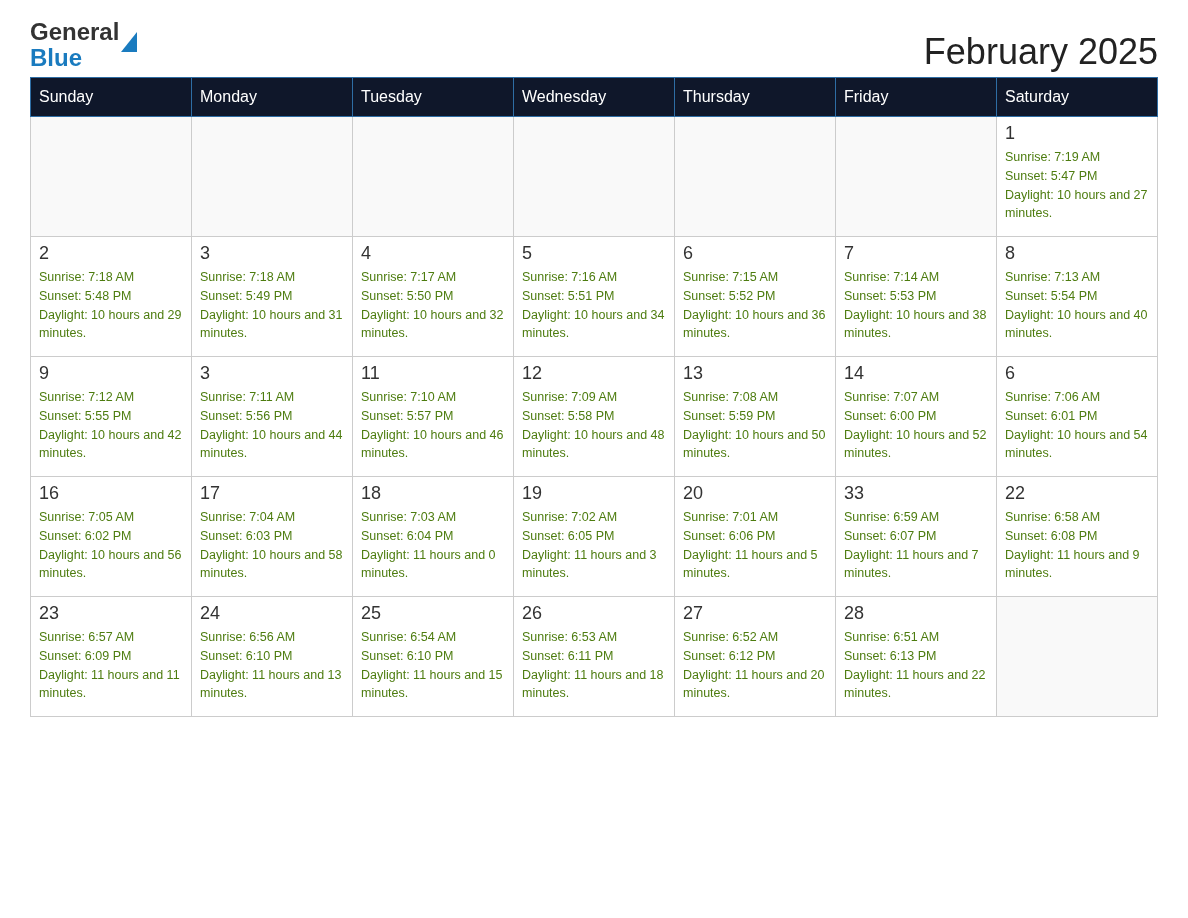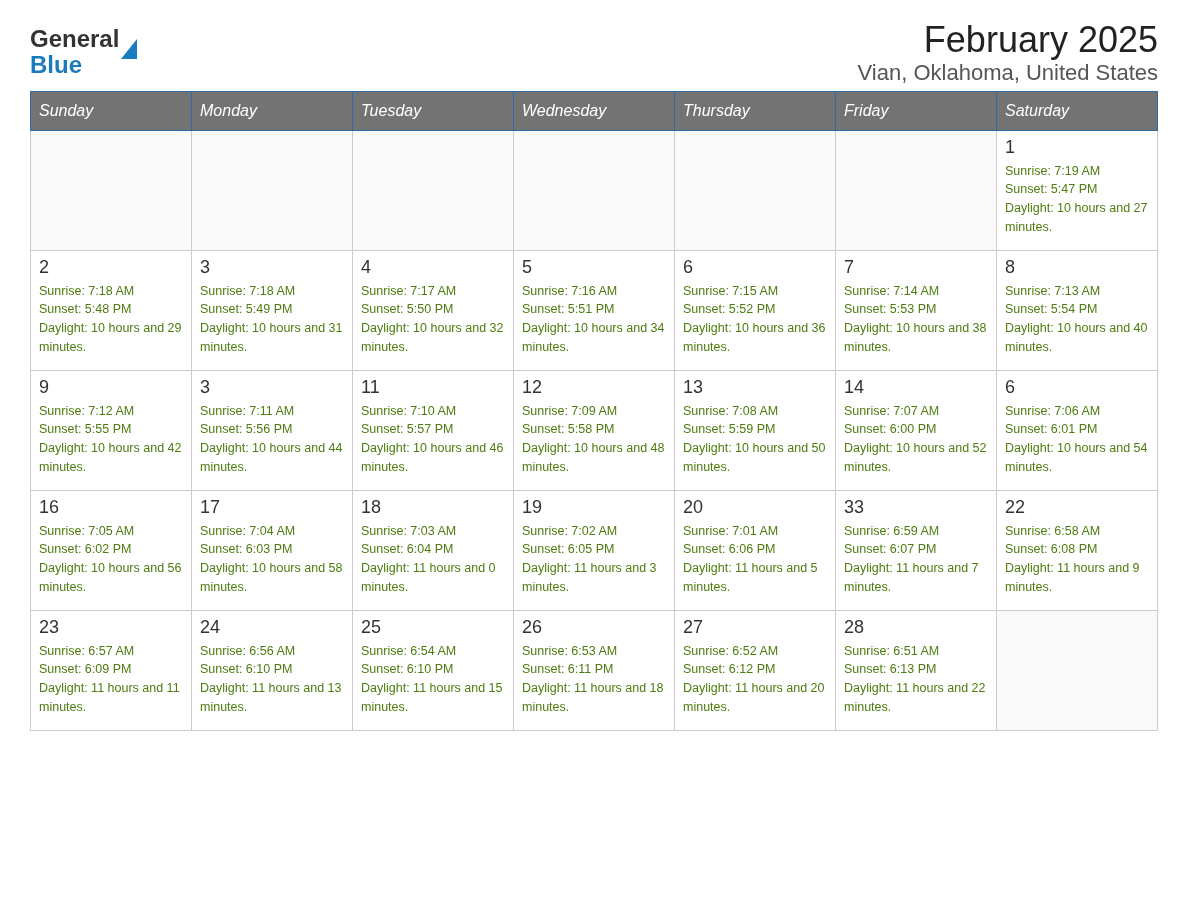--- a/index.html
+++ b/index.html
@@ -7,21 +7,21 @@
       font-family: Arial, sans-serif;
       background: #fff;
       color: #333;
       width: 1188px;
       min-height: 918px;
       padding: 20px 30px;
     }
     .header {
       display: flex;
       justify-content: space-between;
-      align-items: center;
+      align-items: flex-end;
       margin-bottom: 2px;
     }
     .logo {
       display: flex;
       flex-direction: column;
       align-items: flex-start;
     }
     .title-block {
       text-align: right;
     }
@@ -35,28 +35,27 @@
       font-size: 22px;
       font-weight: 400;
       color: #555;
     }
     .calendar {
       width: 100%;
       border-collapse: collapse;
       margin-top: 5px;
     }
     .calendar thead th {
-      background-color: #737373;
+      background-color: #0f172a;
       color: #fff;
       font-size: 16px;
       font-weight: 500;
       padding: 10px 8px;
       text-align: left;
       border: 1px solid #2e6da4;
-      font-style: italic;
     }
     .calendar tbody td {
       border: 1px solid #ccc;
       vertical-align: top;
       padding: 6px 8px;
       width: 14.28%;
       height: 120px;
       font-size: 13px;
       color: #333;
     }
@@ -94,21 +93,20 @@
           <polygon points="0,20 16,20 16,0" fill="#1a7bbf"></polygon>
         </svg>
       </span>
     </div>
     <div>
       <span style="font-size:24px;font-weight:bold;color:#1a7bbf;">Blue</span>
     </div>
   </div>
   <div class="title-block">
     <h1>February 2025</h1>
-    <h2>Vian, Oklahoma, United States</h2>
   </div>
 </div>
 
 <table class="calendar">
   <thead>
     <tr>
 
     <th>Sunday</th>
         <th>Monday</th>
         <th>Tuesday</th>

